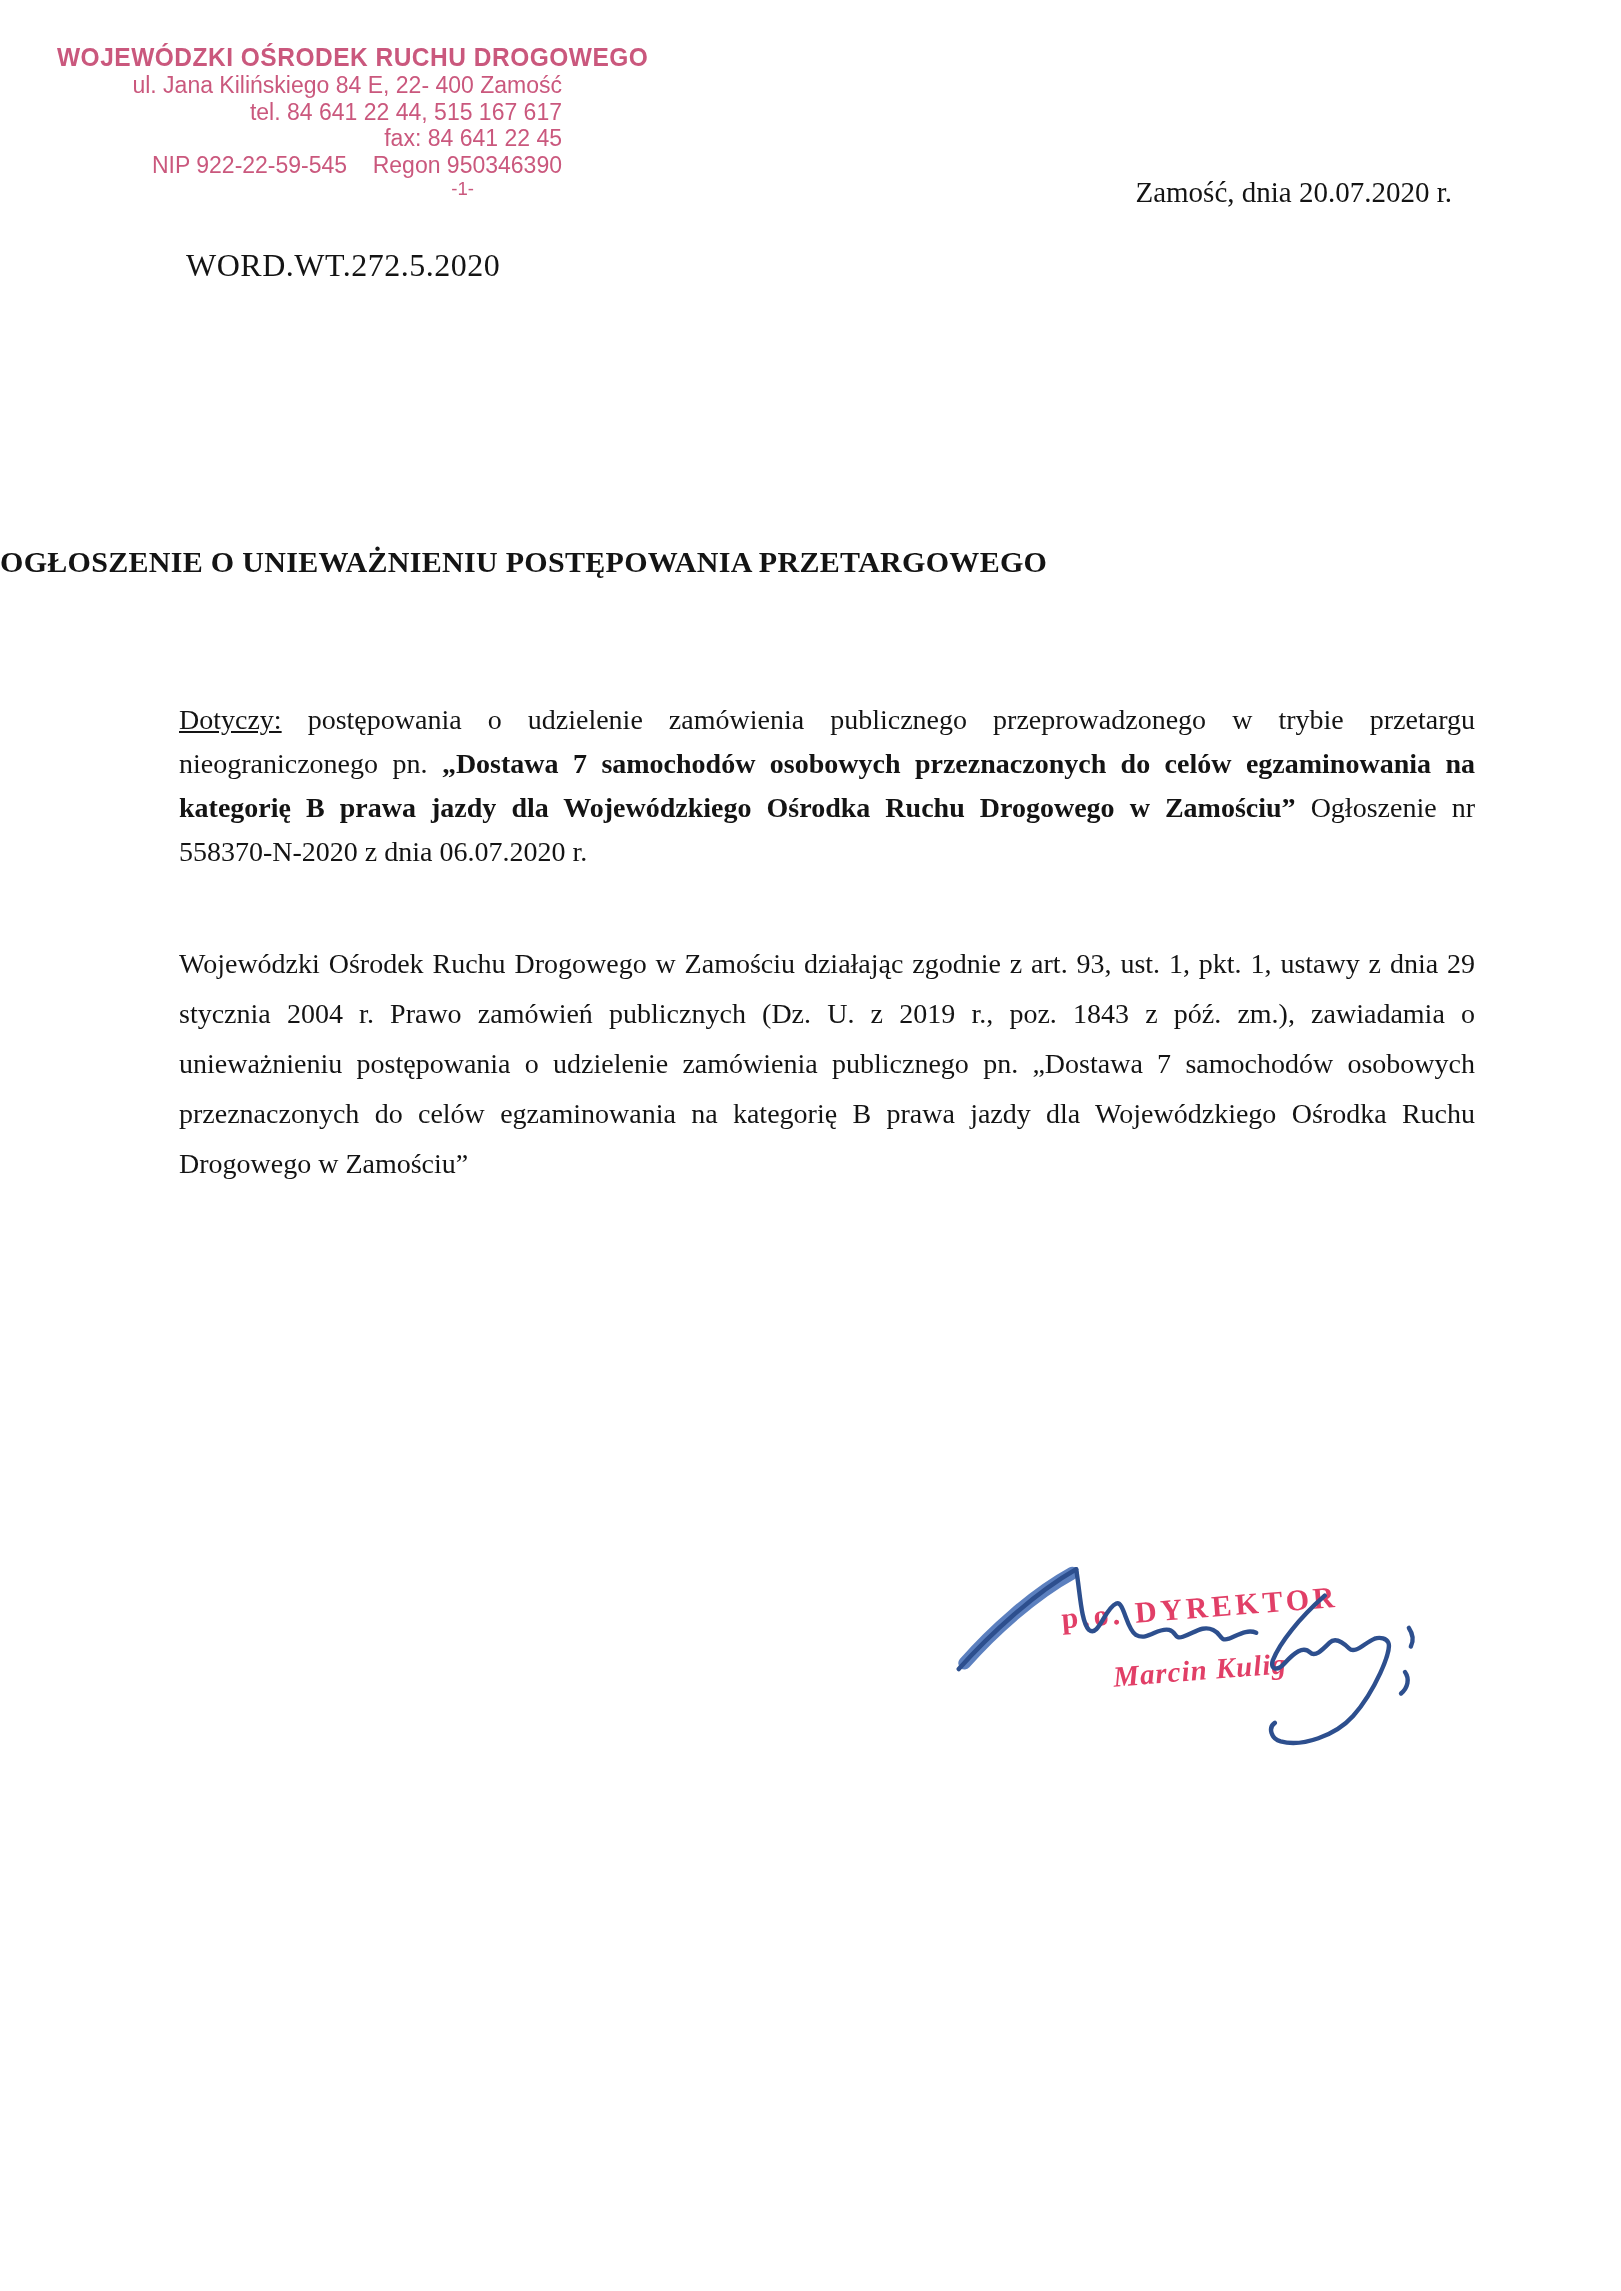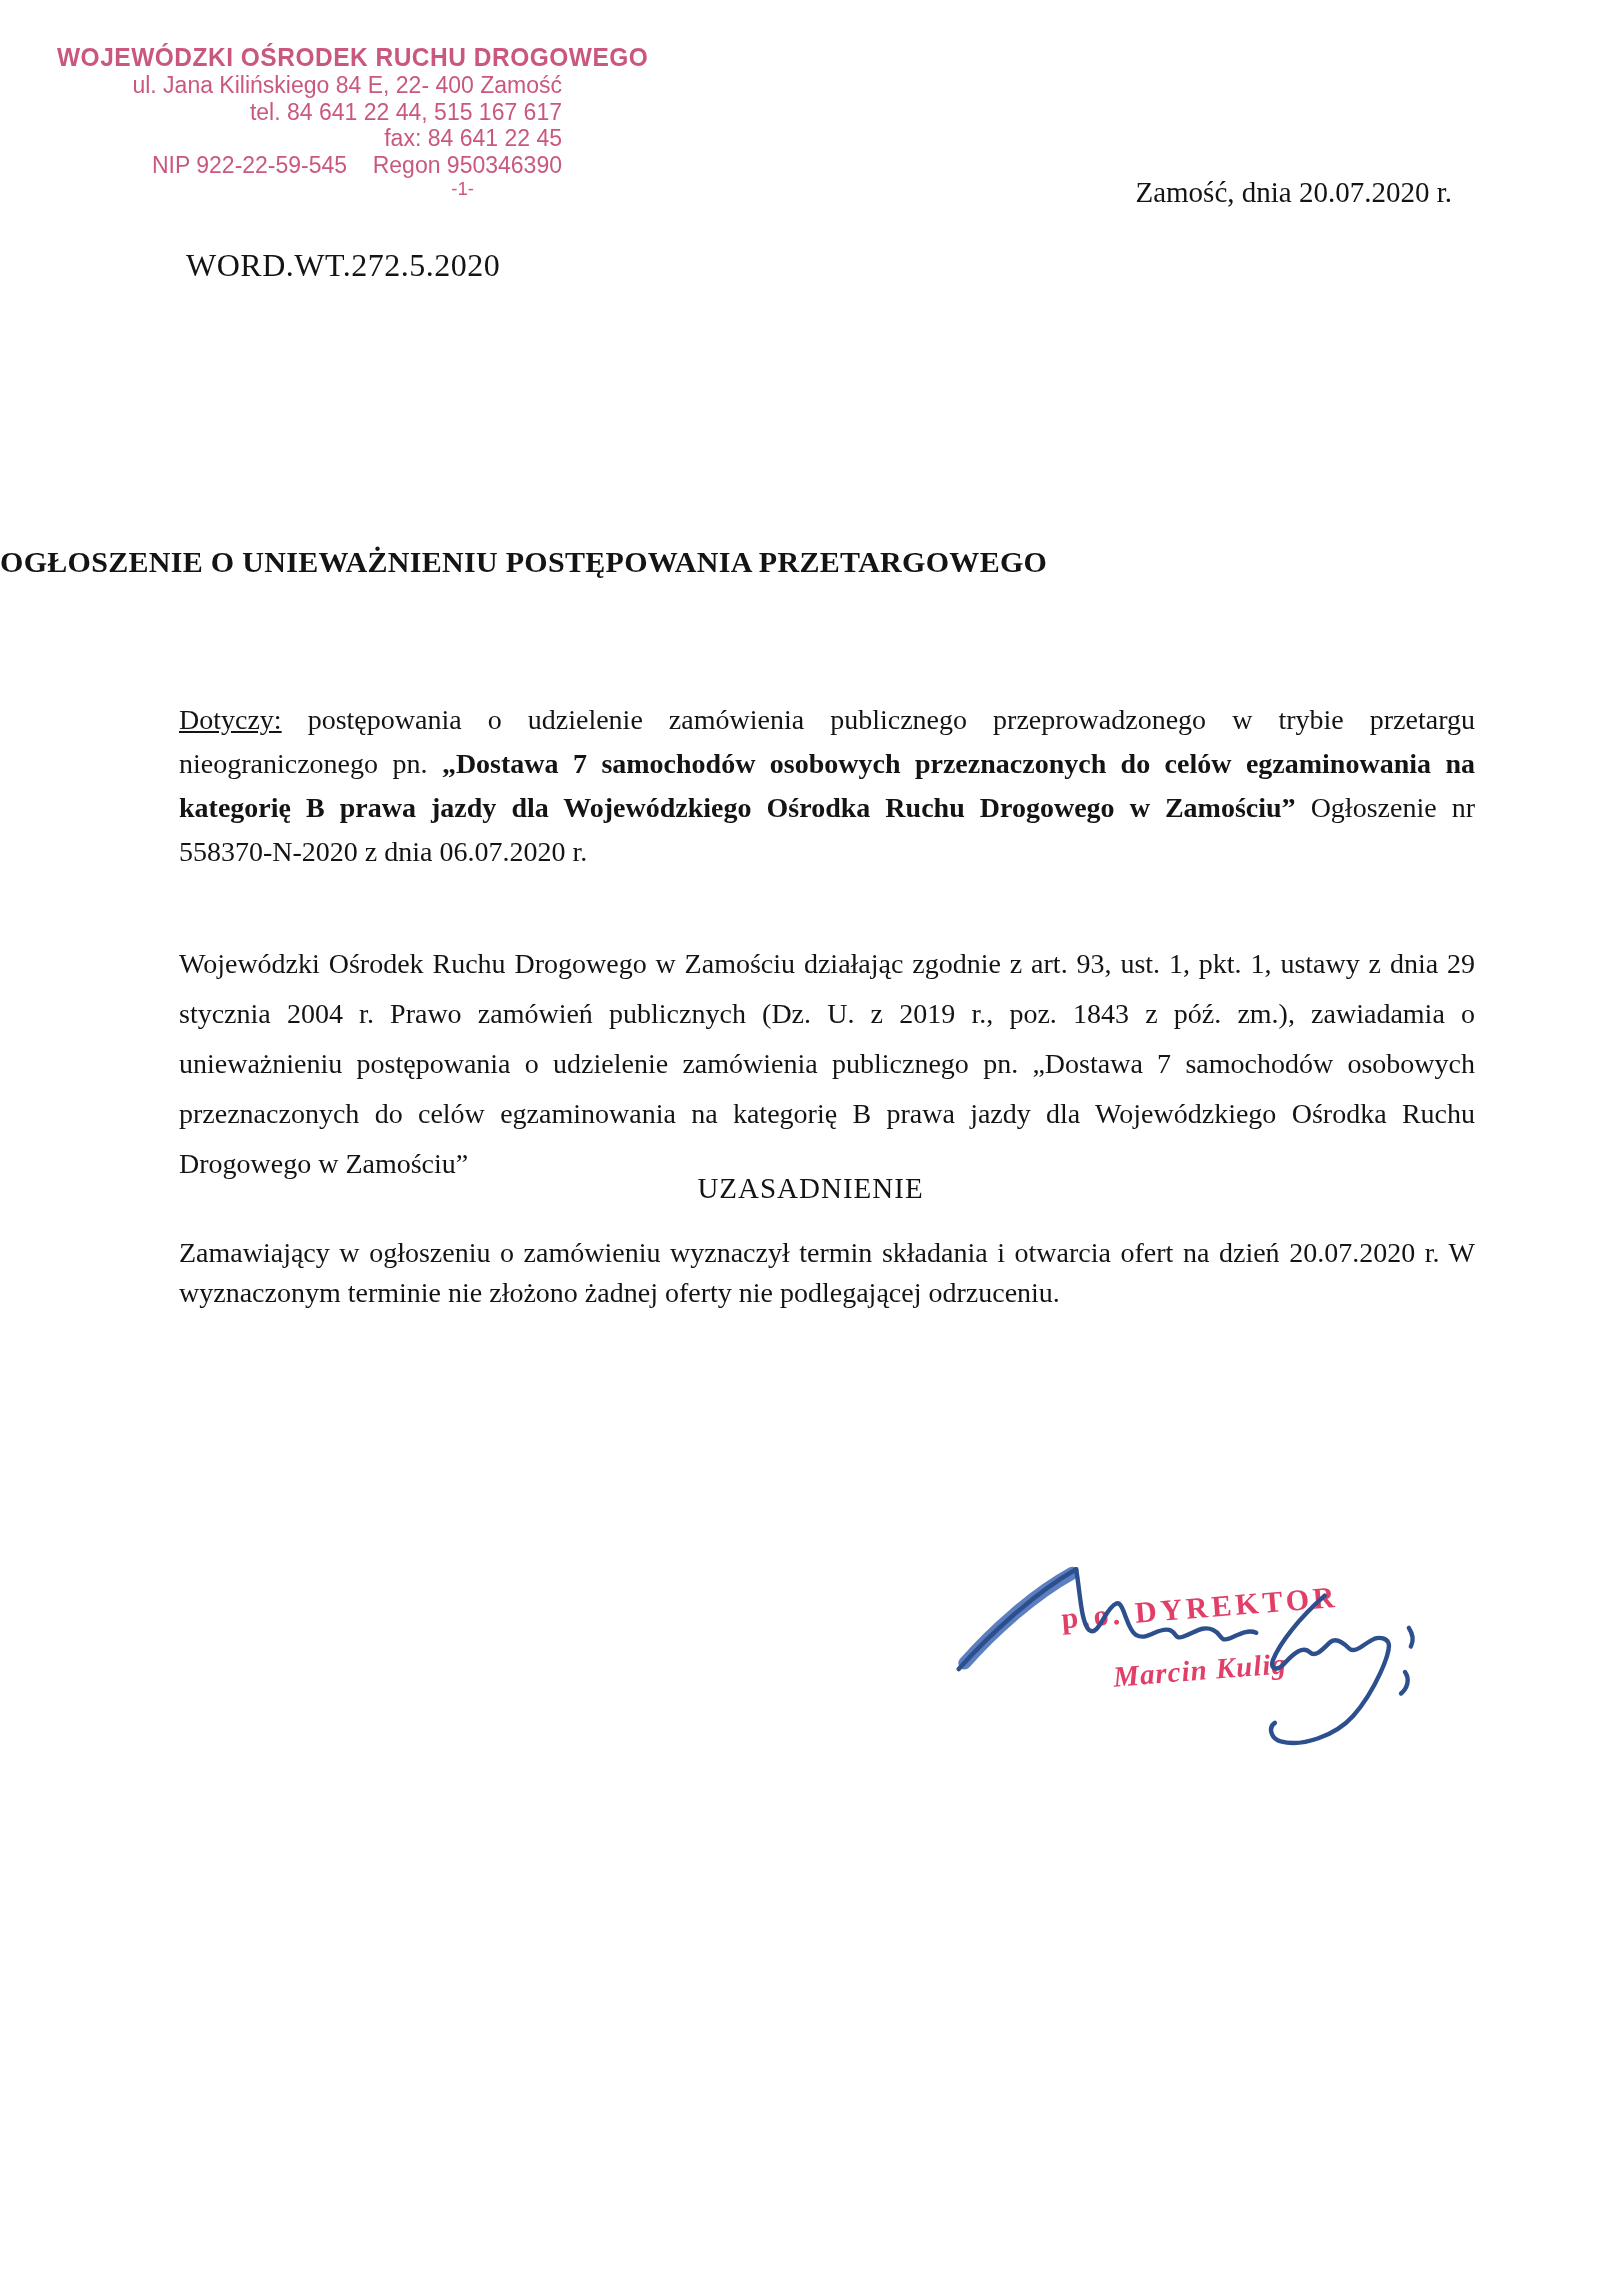--- a/index.html
+++ b/index.html
@@ -176,23 +176,21 @@
   <div class="date-line">Zamość, dnia 20.07.2020 r.</div>
 
   <div class="ref-number">WORD.WT.272.5.2020</div>
 
   <h1 class="doc-title">OGŁOSZENIE O UNIEWAŻNIENIU POSTĘPOWANIA PRZETARGOWEGO</h1>
 
   <p class="para para-dotyczy"><span class="underlined">Dotyczy:</span><span> postępowania o udzielenie zamówienia publicznego przeprowadzonego w trybie przetargu nieograniczonego pn. </span><span class="bold-run">„Dostawa 7 samochodów osobowych przeznaczonych do celów egzaminowania na kategorię B prawa jazdy dla Wojewódzkiego Ośrodka Ruchu Drogowego w Zamościu”</span><span> Ogłoszenie nr 558370-N-2020 z dnia 06.07.2020 r.</span></p>
 
   <p class="para para-body">Wojewódzki Ośrodek Ruchu Drogowego w Zamościu działając zgodnie z art. 93, ust. 1, pkt. 1, ustawy z dnia 29 stycznia 2004 r. Prawo zamówień publicznych (Dz. U. z 2019 r., poz. 1843 z póź. zm.), zawiadamia o unieważnieniu postępowania o udzielenie zamówienia publicznego pn. „Dostawa 7 samochodów osobowych przeznaczonych do celów egzaminowania na kategorię B prawa jazdy dla Wojewódzkiego Ośrodka Ruchu Drogowego w Zamościu”</p>
 
-  <h2 class="section-heading">UZASADNIENIE</h2>
-
-  <p class="para para-just">Zamawiający w ogłoszeniu o zamówieniu wyznaczył termin składania i otwarcia ofert na dzień 20.07.2020 r.  W wyznaczonym terminie  nie złożono żadnej oferty nie podlegającej odrzuceniu.</p>
+
 
   <div class="signature-area">
     <div class="sig-stamp">
       <div class="sig-role">p.o. DYREKTOR</div>
       <div class="sig-name">Marcin Kulig</div>
     </div>
     <svg class="sig-svg" viewBox="0 0 545 280" aria-hidden="true">
       <g fill="none" stroke-linecap="round" stroke-linejoin="round" stroke="#2d4f8e">
 
         <path d="M34,132 C62,100 104,62 144,40" stroke-width="13" stroke="#4a72b8" opacity="0.9"></path>

